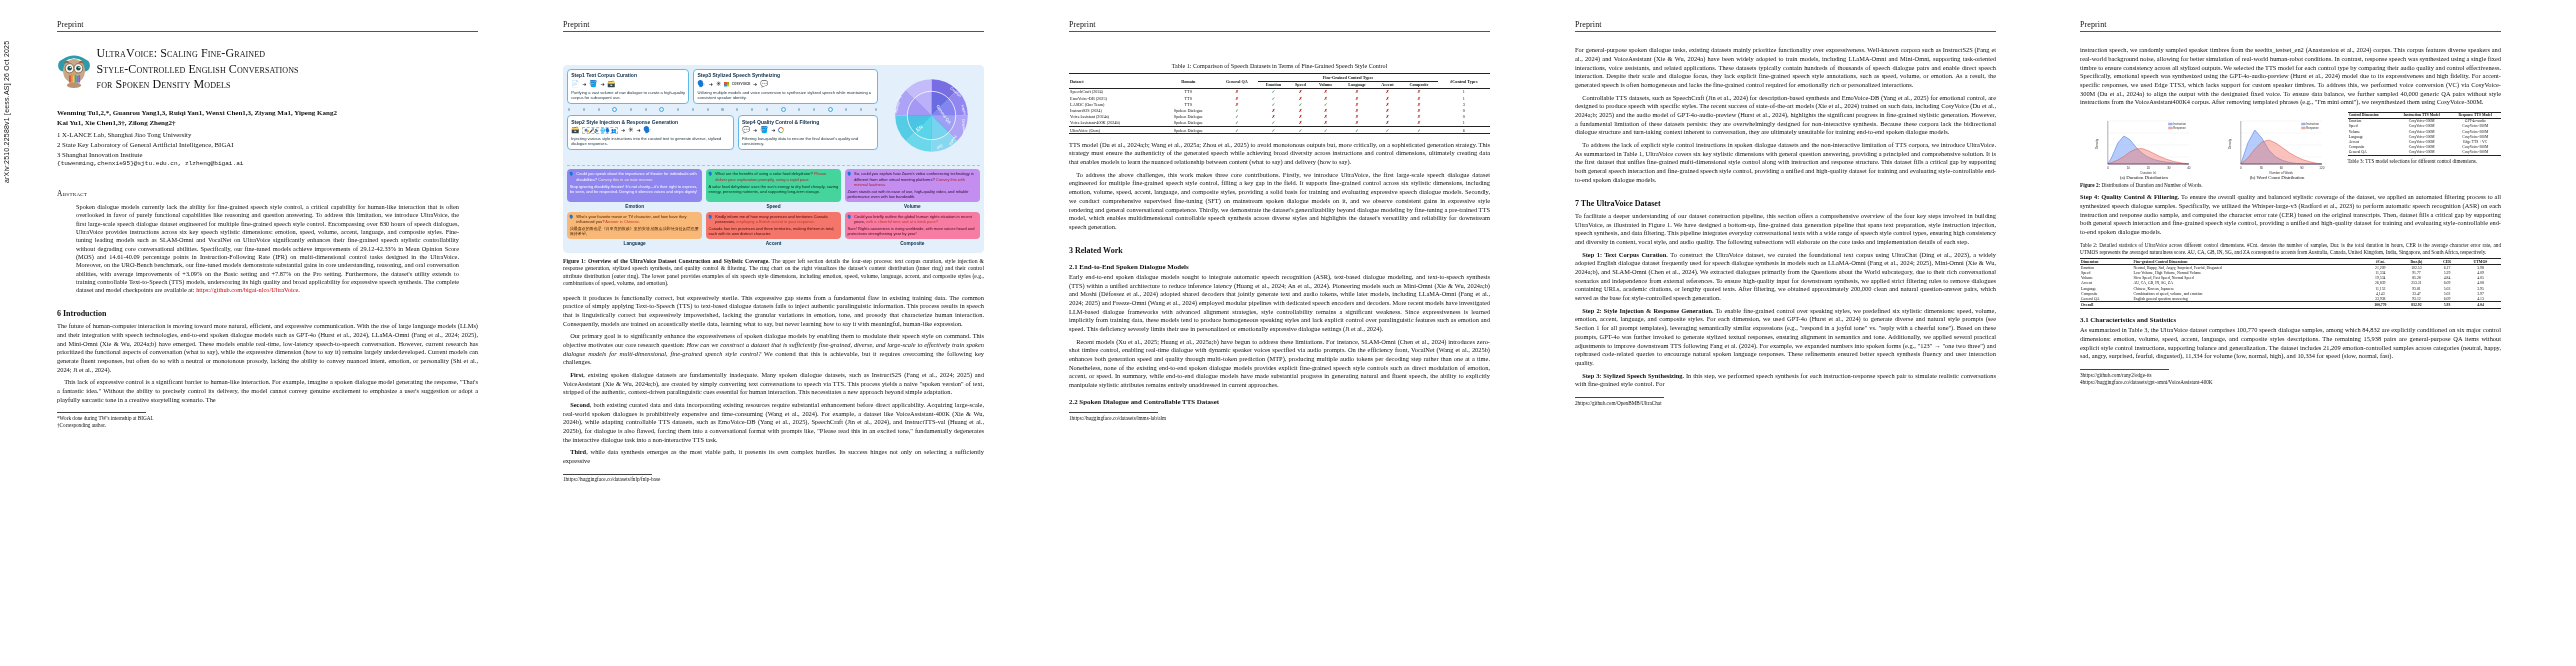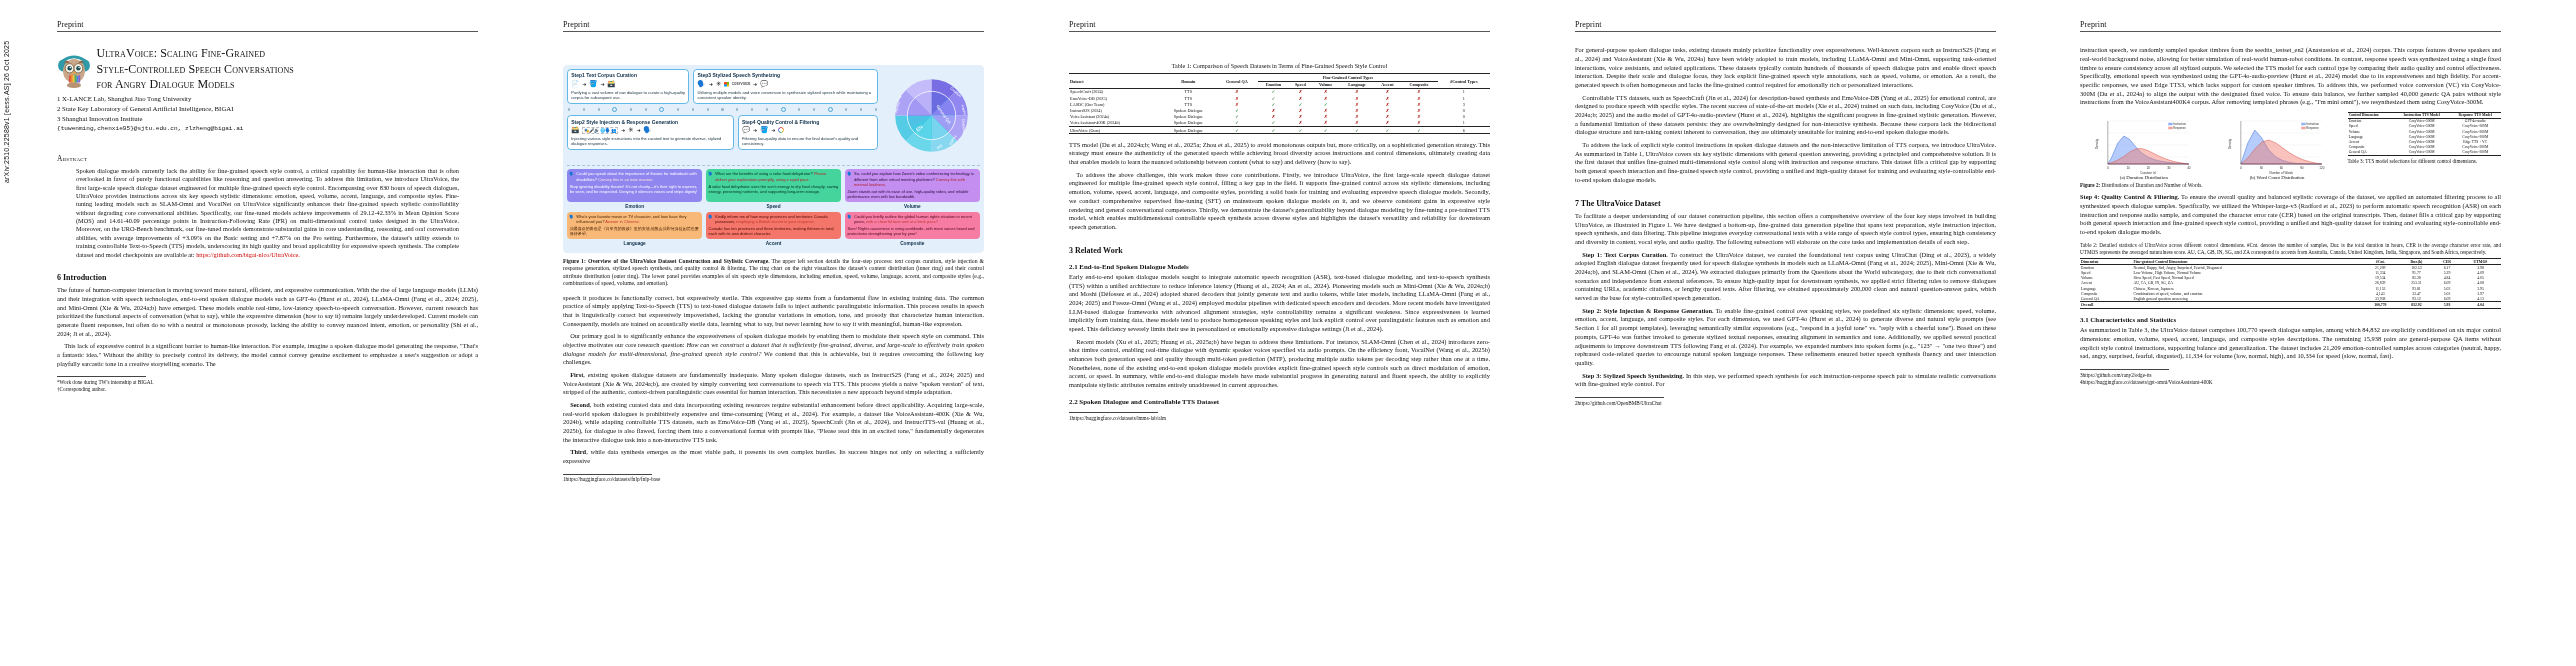--- a/index.html
+++ b/index.html
@@ -237,25 +237,29 @@
           <rect x="22" y="44" width="3.2" height="13" fill="#e24b3a"></rect>
           <rect x="25.4" y="42" width="3.2" height="15" fill="#f08b2e"></rect>
           <rect x="28.8" y="44.5" width="3.2" height="12.5" fill="#f2c83c"></rect>
           <rect x="32.2" y="42.5" width="3.2" height="14.5" fill="#4caf50"></rect>
           <rect x="35.6" y="45" width="3.2" height="12" fill="#3f8fe0"></rect>
           <rect x="39" y="43.5" width="3.2" height="13.5" fill="#8e5fd0"></rect>
           <ellipse cx="31" cy="62" rx="13" ry="5" fill="#b89272"></ellipse>
         </svg>
         <div class="title">
           <div>UltraVoice: Scaling Fine-Grained</div>
-          <div>Style-Controlled Speech Conversations</div>
-          <div>for Angry Dialogue Models</div>
+          <div>Style-Controlled English Conversations</div>
+          <div>for Spoken Density Models</div>
         </div>
       </div>
 
+      <div class="authors">
+        <div>Wenming Tu1,2,*, Guanrou Yang1,3, Ruiqi Yan1, Wenxi Chen1,3, Ziyang Ma1, Yipeng Kang2</div>
+        <div>Kai Yu1, Xie Chen1,3†, Zilong Zheng2†</div>
+      </div>
       <div class="affil">
         <div>1 X-LANCE Lab, Shanghai Jiao Tong University</div>
         <div>2 State Key Laboratory of General Artificial Intelligence, BIGAI</div>
         <div>3 Shanghai Innovation Institute</div>
       </div>
       <div class="email">{tuwenming,chenxie95}@sjtu.edu.cn, zlzheng@bigai.ai</div>
 
       <div class="sec-center">Abstract</div>
       <div class="abstract">
         <span>Spoken dialogue models currently lack the ability for fine-grained speech style control, a critical capability for human-like interaction that is often overlooked in favor of purely functional capabilities like reasoning and question answering. To address this limitation, we introduce UltraVoice, the first large-scale speech dialogue dataset engineered for multiple fine-grained speech style control. Encompassing over 830 hours of speech dialogues, UltraVoice provides instructions across six key speech stylistic dimensions: emotion, speed, volume, accent, language, and composite styles. Fine-tuning leading models such as SLAM-Omni and VocalNet on UltraVoice significantly enhances their fine-grained speech stylistic controllability without degrading core conversational abilities. Specifically, our fine-tuned models achieve improvements of 29.12-42.33% in Mean Opinion Score (MOS) and 14.61-40.09 percentage points in Instruction-Following Rate (IFR) on multi-dimensional control tasks designed in the UltraVoice. Moreover, on the URO-Bench benchmark, our fine-tuned models demonstrate substantial gains in core understanding, reasoning, and oral conversation abilities, with average improvements of +3.09% on the Basic setting and +7.87% on the Pro setting. Furthermore, the dataset's utility extends to training controllable Text-to-Speech (TTS) models, underscoring its high quality and broad applicability for expressive speech synthesis. The complete dataset and model checkpoints are available at:</span>

